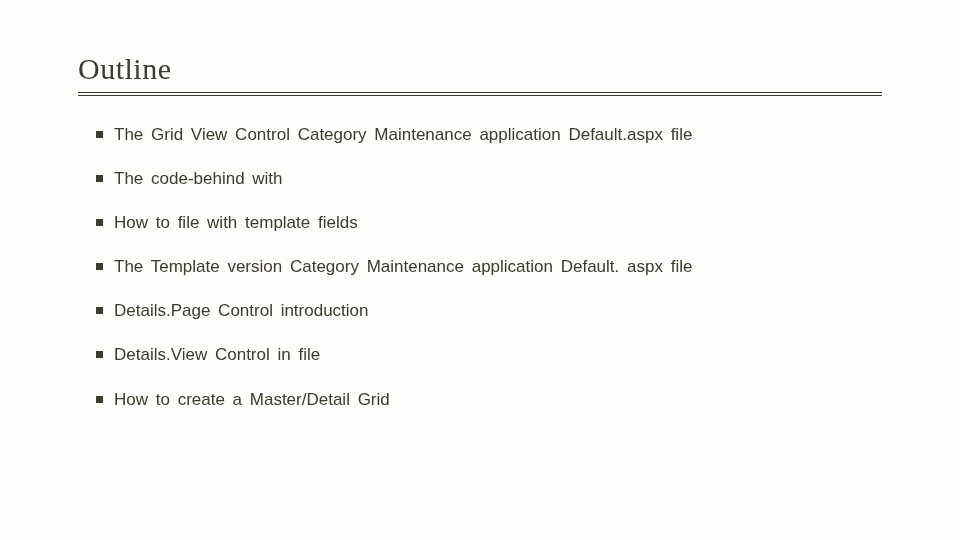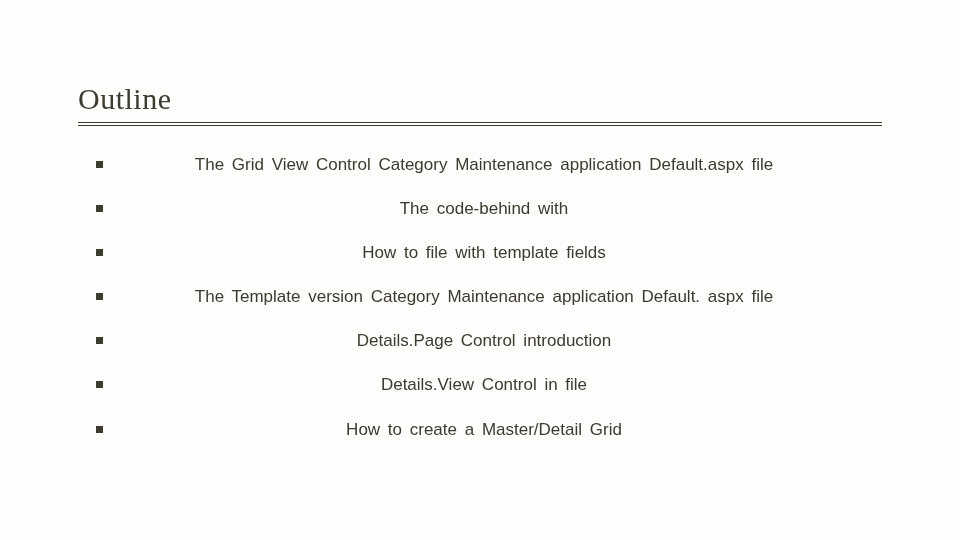--- a/index.html
+++ b/index.html
@@ -11,41 +11,39 @@
     font-family: Verdana, Geneva, sans-serif;
     color: #3d3a2e;
     overflow: hidden;
   }
   .slide {
     position: relative;
     width: 960px;
     height: 402px;
     box-sizing: border-box;
     padding: 52px 106px 0 78px;
-    margin-top: 30px;
   }
   .title {
     font-family: Georgia, "Times New Roman", serif;
     font-size: 30px;
     color: #3e3b30;
     letter-spacing: 0.5px;
     margin: 0 0 6px 0;
     font-weight: normal;
   }
   .rule {
     border: none;
     border-top: 4px double #3e3b30;
     margin: 0 0 28px 0;
     width: 804px;
   }
   ul.items {
     list-style: none;
     margin: 0;
     padding: 0;
-    text-align: center;
   }
   ul.items li {
     position: relative;
     padding-left: 18px;
     margin: 0 0 22px 18px;
     font-size: 17px;
     color: #3d3a2e;
     word-spacing: 3px;
     line-height: 1.3;
   }

